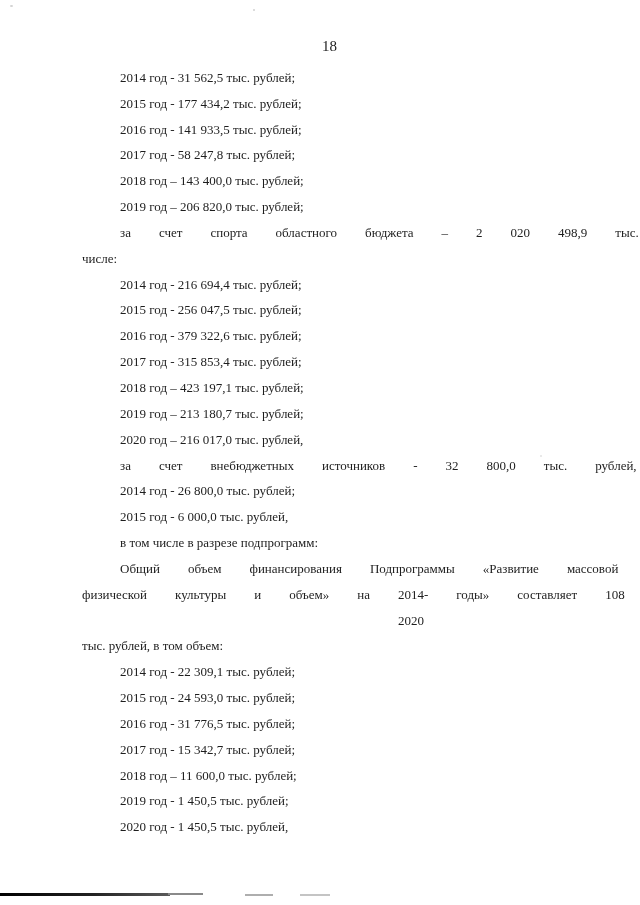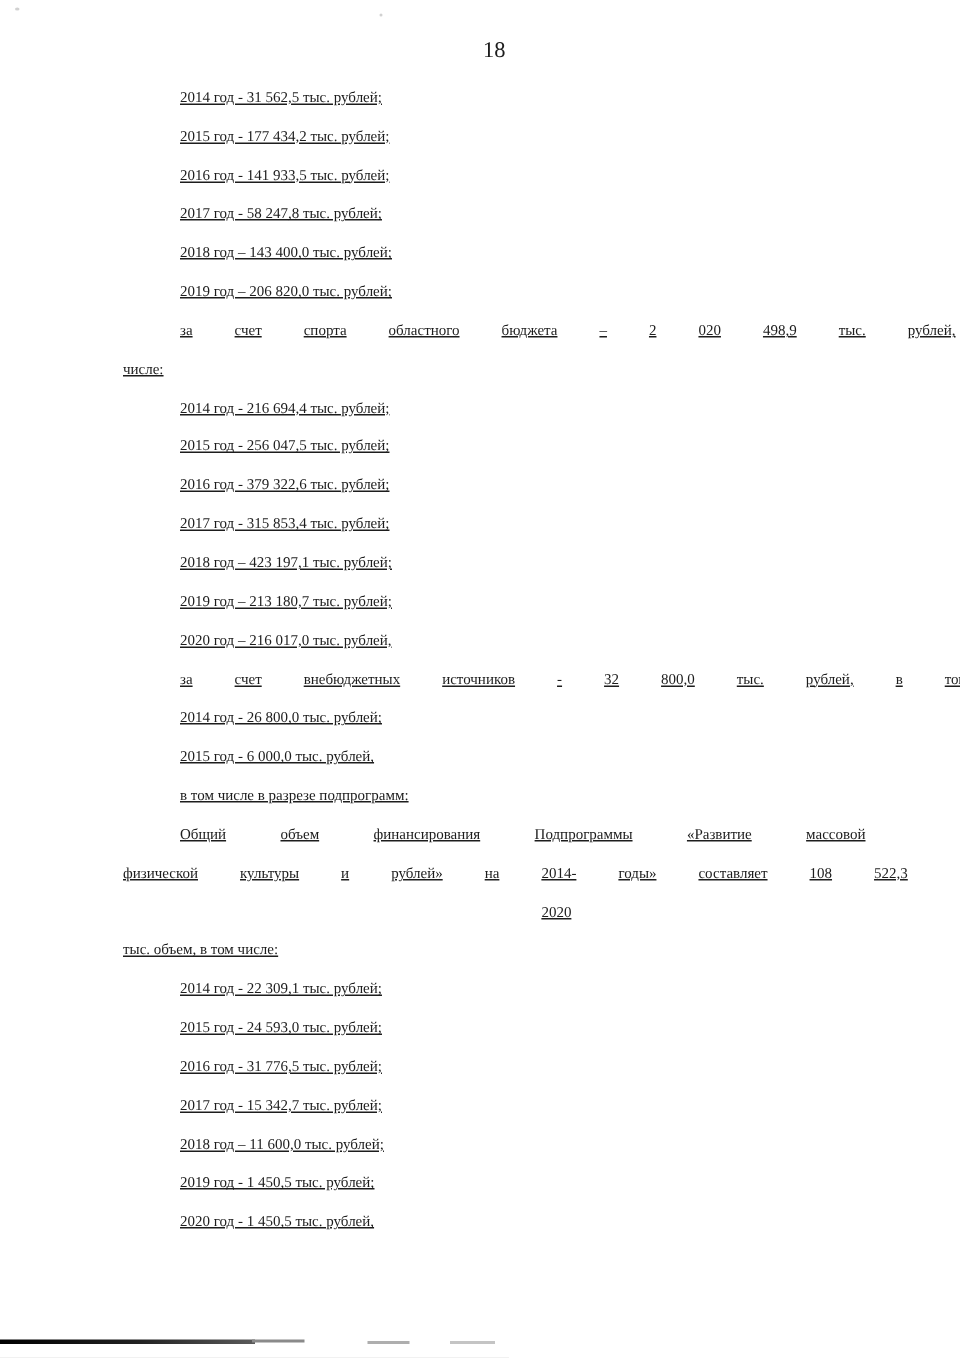--- a/index.html
+++ b/index.html
@@ -13,30 +13,29 @@
     overflow: hidden;
   }
   .content {
     position: absolute;
     left: 82px;
     top: 22px;
     width: 495px;
   }
   .page-number {
     text-align: center;
-    margin: 0 0 5px 0;
+    margin: 12px 0 5px 0;
     font-size: 15px;
     line-height: 25.85px;
   }
   .line {
     margin: 0;
-    font-size: 10px;
+    font-size: 13px;
     line-height: 25.85px;
     white-space: pre;
-    text-decoration: underline;
   }
   .line.indent { padding-left: 38px; }
   .line.justify {
     display: flex;
     justify-content: space-between;
     white-space: normal;
     gap: 28px;
   }
   .artifact { position: absolute; }
   .a1 { left: 0; top: 893px; width: 170px; height: 3px;
@@ -107,29 +106,29 @@
           <span>объем</span>
           <span>финансирования</span>
           <span>Подпрограммы</span>
           <span>«Развитие</span>
           <span>массовой</span>
         </p>
         <p class="line justify">
           <span>физической</span>
           <span>культуры</span>
           <span>и</span>
-          <span>рублей»</span>
+          <span>объем»</span>
           <span>на</span>
           <span>2014-2020</span>
           <span>годы»</span>
           <span>составляет</span>
           <span>108</span>
           <span>522,3</span>
         </p>
-        <p class="line">тыс. объем, в том числе:</p>
+        <p class="line">тыс. рублей, в том объем:</p>
         <p class="line indent">2014 год - 22 309,1 тыс. рублей;</p>
         <p class="line indent">2015 год - 24 593,0 тыс. рублей;</p>
         <p class="line indent">2016 год - 31 776,5 тыс. рублей;</p>
         <p class="line indent">2017 год - 15 342,7 тыс. рублей;</p>
         <p class="line indent">2018 год – 11 600,0 тыс. рублей;</p>
         <p class="line indent">2019 год - 1 450,5 тыс. рублей;</p>
         <p class="line indent">2020 год - 1 450,5 тыс. рублей,</p>
       </div>
   </div>
 

